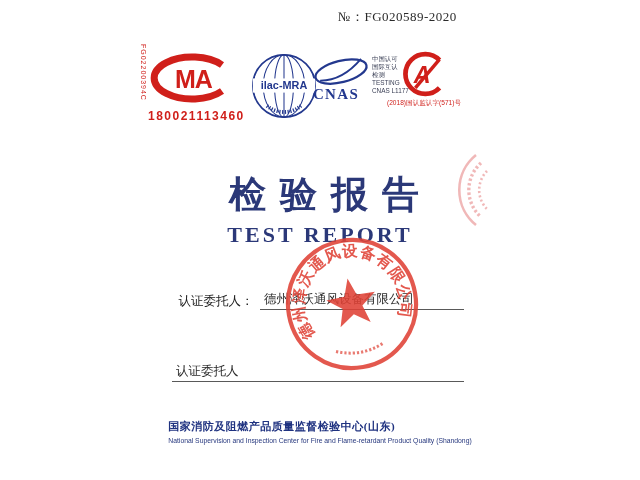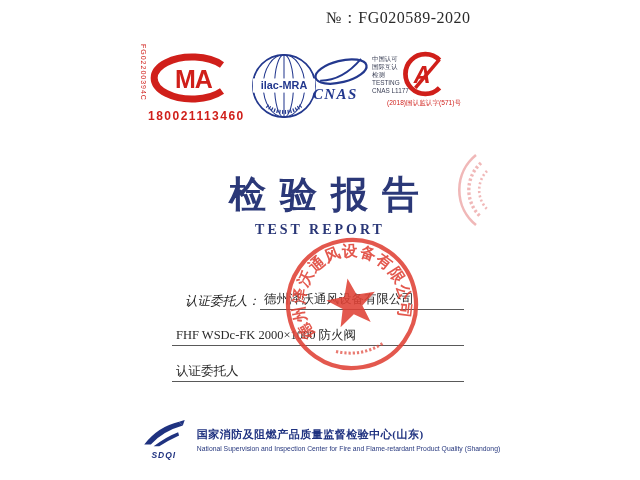--- a/index.html
+++ b/index.html
@@ -2,50 +2,50 @@
 <html><head>
 <meta charset="utf-8">
 <style>
   * { margin:0; padding:0; box-sizing:border-box; }
   html,body { width:640px; height:480px; }
   body { position:relative; background:#ffffff; overflow:hidden;
          font-family:"Liberation Serif", serif; color:#222; }
   .abs { position:absolute; }
 
   
-  .report-no { left:326px; top:8px; font-size:16px; letter-spacing:0.5px; color:#2a2a2a; }
+  .report-no { left:338px; top:8px; font-size:13px; letter-spacing:0.5px; color:#2a2a2a; }
 
   
   .serial { left:147px; top:44px; font-size:7px; color:#d01f1a;
             letter-spacing:1px; transform:rotate(90deg); transform-origin:0 0;
             font-family:"Liberation Sans", sans-serif; white-space:nowrap; }
 
   
   .cma-block   { left:148px; top:52px; width:90px; text-align:right; }
   .cma-number  { margin-top:1px; font-size:12px; font-weight:bold; color:#d01f1a;
                  letter-spacing:1.5px; font-family:"Liberation Sans", sans-serif; }
   .ilac-block  { left:250px; top:52px; }
-  .cnas-block  { left:312px; top:55px;font-style:italic; }
+  .cnas-block  { left:312px; top:55px; }
   .cnas-lines  { left:372px; top:55px; width:48px; font-size:6.4px; line-height:8px;
                  color:#3a3f55; font-family:"Liberation Sans", sans-serif; }
   .cal-block   { left:398px; top:49px; width:52px; text-align:center; }
   .cal-caption { left:378px; top:99px; width:92px; text-align:center; font-size:6.6px;
                  color:#d01f1a; font-family:"Liberation Sans", sans-serif; }
 
   
   .title-zh { left:0; top:170px; width:640px; text-align:center; font-size:37px;
               font-weight:bold; color:#2b3878; letter-spacing:14px; padding-left:22px; }
-  .title-en { left:0; top:222px; width:640px; text-align:center; font-size:14px;
+  .title-en { left:0; top:222px; width:640px; text-align:center; font-size:22px;
               font-weight:bold; color:#2b3878; letter-spacing:3px; }
 
   
   .fields { left:172px; top:288px; width:292px; }
   .field-row { display:flex; align-items:flex-end; height:22px; margin-bottom:14px; }
-  .field-label { width:88px; text-align:right; font-size:12.5px; color:#222;
-                 white-space:nowrap;font-style:italic; }
+  .field-label { width:88px; text-align:center; font-size:12.5px; color:#222;
+                 white-space:nowrap; }
   .field-value { flex:1; border-bottom:1px solid #595959; font-size:12.5px;
                  color:#2a2a2a; padding:0 0 1px 4px; white-space:nowrap; }
 
   
   .seal { left:277px; top:229px; width:150px; height:150px; opacity:0.88; }
   .partial-seal { left:445px; top:145px; width:60px; height:95px; opacity:0.55; }
 
   
   .footer { left:0; top:419px; width:640px; display:flex; justify-content:center;
             align-items:center; gap:9px; }
@@ -114,21 +114,20 @@
 
 <div class="abs title-zh">检验报告</div>
 <div class="abs title-en">TEST REPORT</div>
 
 <div class="abs fields">
   <div class="field-row">
     <span class="field-label">认证委托人：</span>
     <span class="field-value">德州泽沃通风设备有限公司</span>
   </div>
   <div class="field-row">
-    <span class="field-value">FHF WSDc-FK 2000×1000 防火阀</span>
   </div>
   <div class="field-row">
     <span class="field-value">认证委托人</span>
   </div>
 </div>
 
 <svg class="abs seal" viewBox="-75 -75 150 150">
   <g transform="rotate(-10)">
     <circle cx="0" cy="0" r="64" fill="none" stroke="#e04236" stroke-width="4.2"></circle>
     <polygon fill="#e04236" points="0,-26 6.2,-8.5 24.7,-8 10,3.2 15.3,21 0,10.5 -15.3,21 -10,3.2 -24.7,-8 -6.2,-8.5"></polygon>
@@ -142,25 +141,17 @@
   </g>
 </svg>
 
 <svg class="abs partial-seal" viewBox="0 0 60 95">
   <path d="M 31 10 A 45 45 0 0 0 31 80" fill="none" stroke="#e57f7f" stroke-width="2.6"></path>
   <path d="M 36 18 A 36 36 0 0 0 36 72" fill="none" stroke="#e57f7f" stroke-width="3.4" stroke-dasharray="2.5,2.2"></path>
   <path d="M 42 26 A 27 27 0 0 0 42 64" fill="none" stroke="#e57f7f" stroke-width="2.6" stroke-dasharray="2,2.4"></path>
 </svg>
 
 <div class="abs footer">
-  <div class="footer-logo-col">
-    <svg width="46" height="32" viewBox="0 0 46 34">
-      <path d="M 2 27 Q 17 8 39 3 L 43 7 Q 22 13 9 27 Z" fill="#1f3280"></path>
-      <path d="M 12 29 Q 25 19 38 14 L 39 17.5 Q 27 23 18 29 Z" fill="#1f3280"></path>
-      <path d="M 39 3 L 45 1 L 43 7 Z" fill="#1f3280"></path>
-    </svg>
-    <div class="sdqi-text">SDQI</div>
-  </div>
   <div class="footer-text-col">
     <div class="org-zh">国家消防及阻燃产品质量监督检验中心(山东)</div>
     <div class="org-en">National Supervision and Inspection Center for Fire and Flame-retardant Product Quality (Shandong)</div>
   </div>
 </div>
 
 </body></html>

